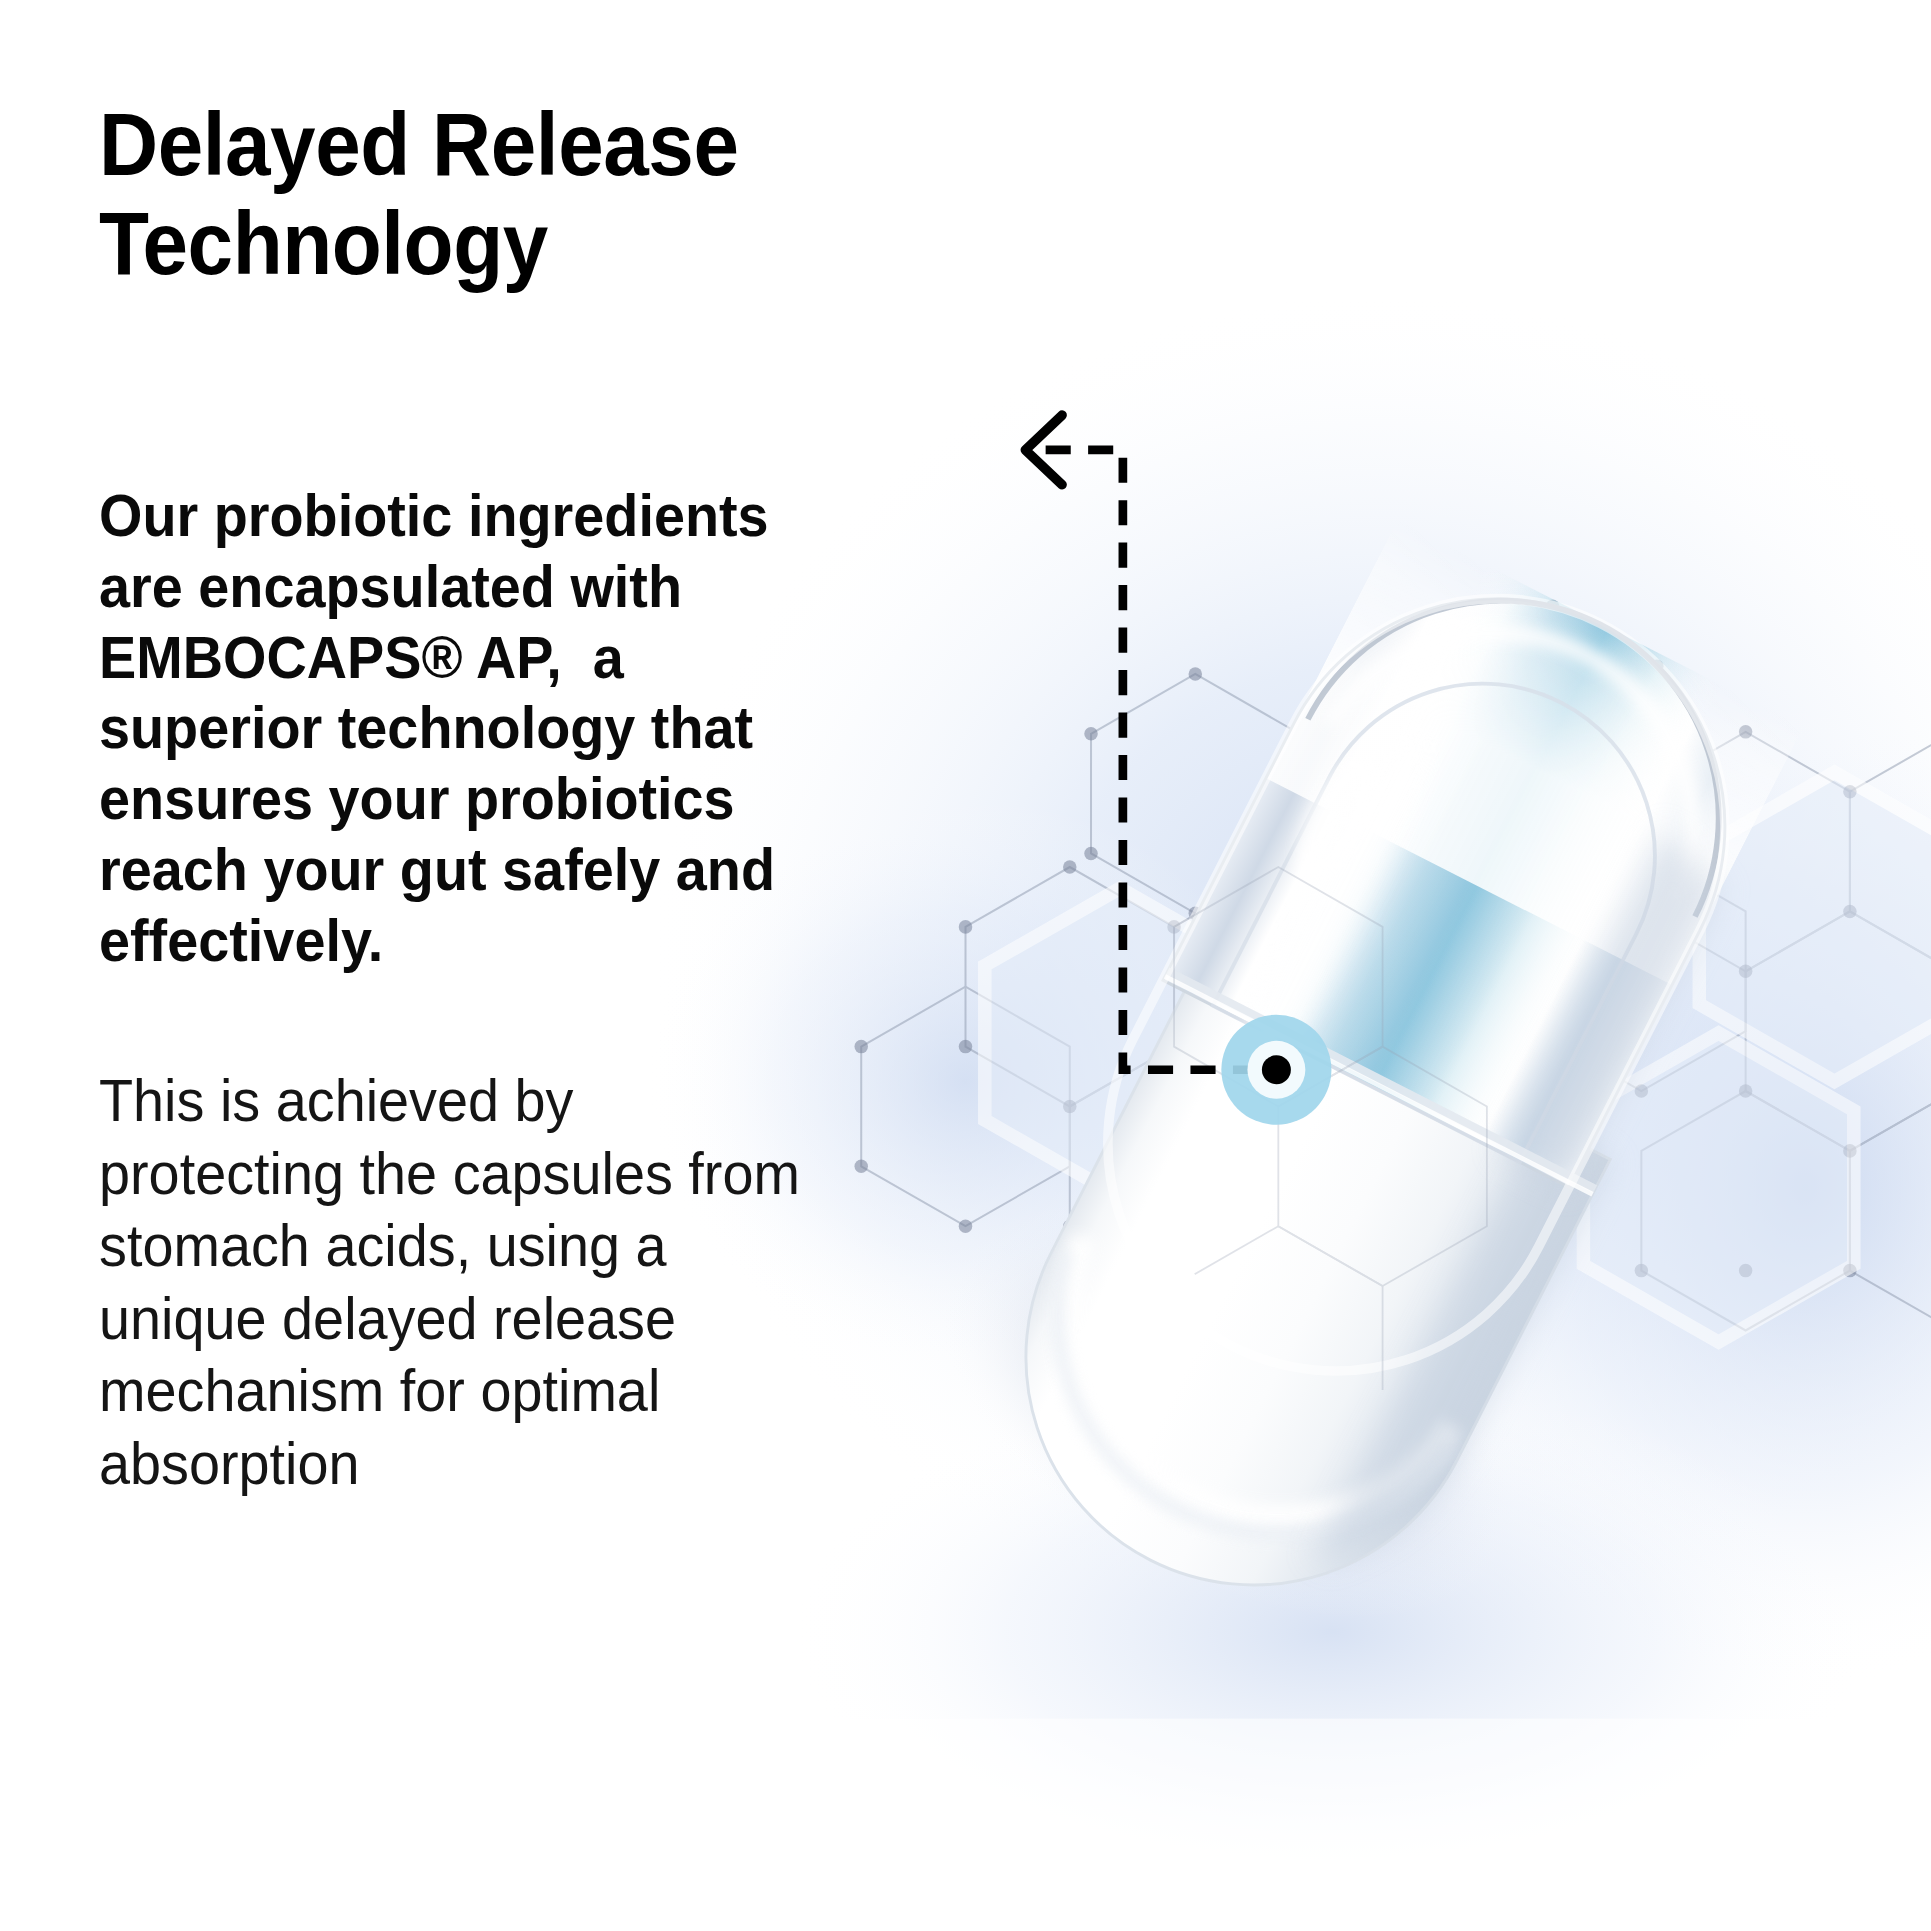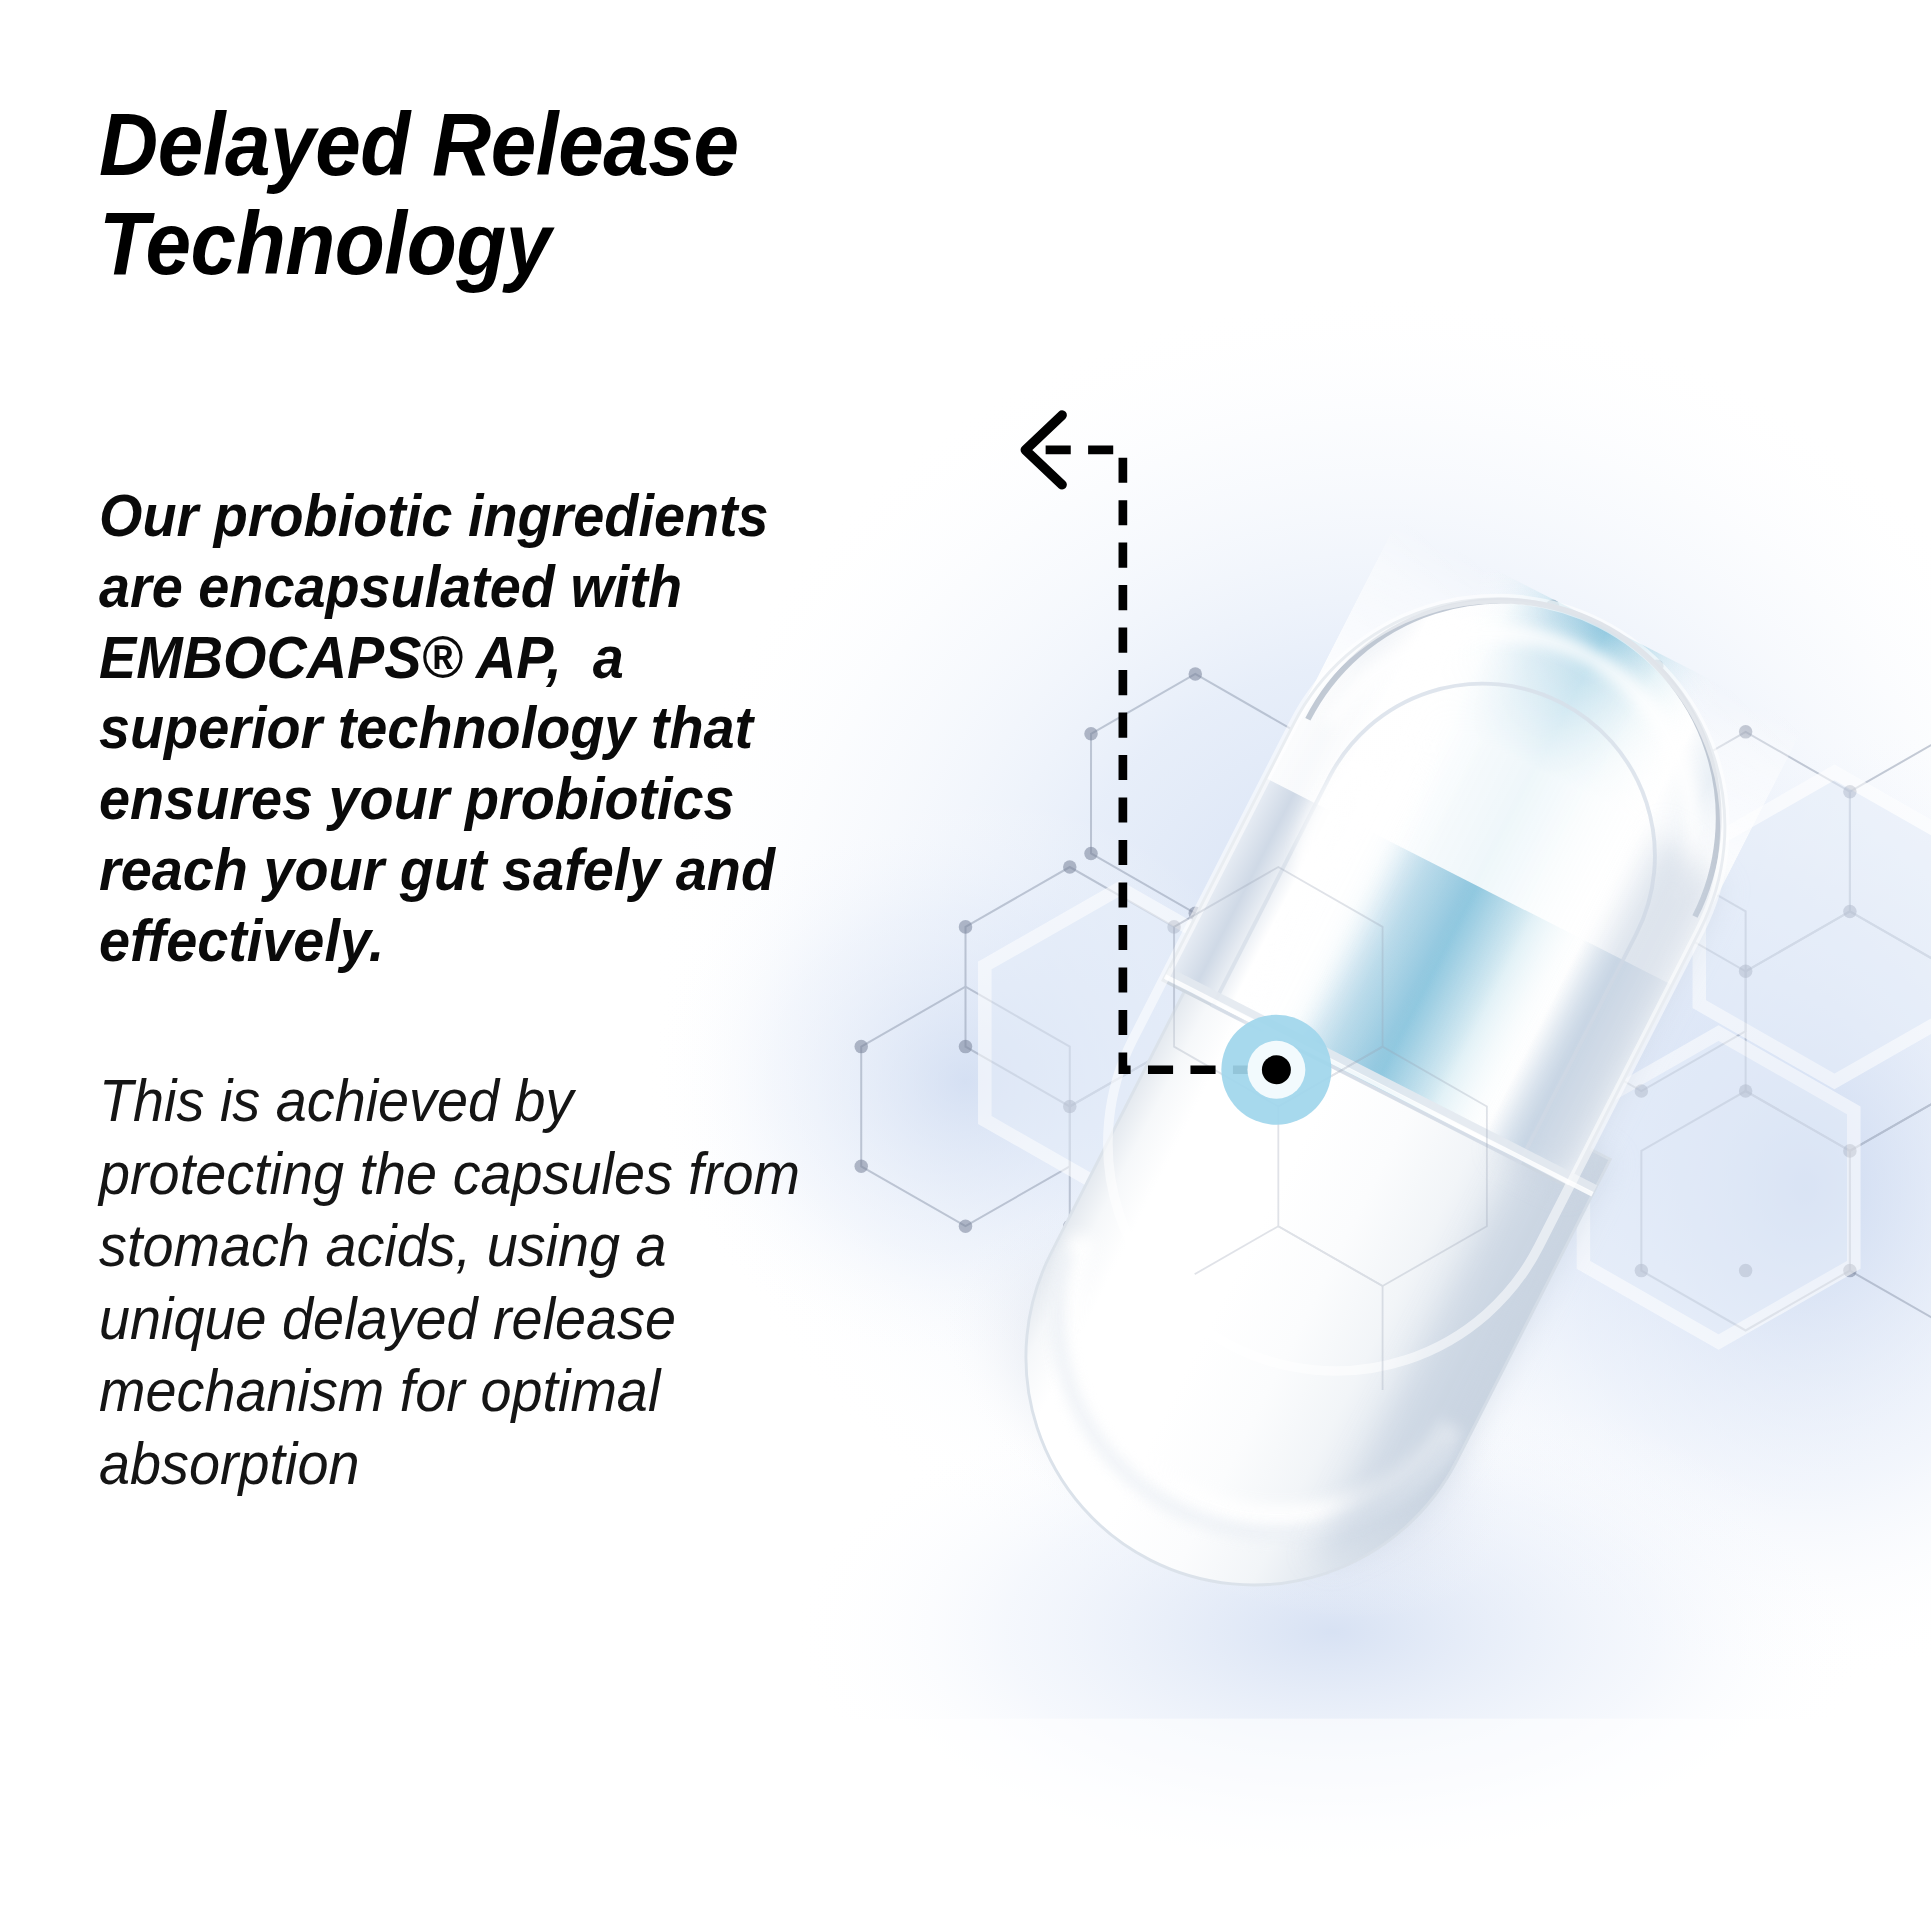--- a/index.html
+++ b/index.html
@@ -7,21 +7,20 @@
     padding: 0;
     background: #ffffff;
   }
   #page {
     position: relative;
     width: 1931px;
     height: 1931px;
     overflow: hidden;
     background: #ffffff;
     font-family: "Liberation Sans", "DejaVu Sans", sans-serif;
-    font-style: italic;
   }
 
   
   #art-layer {
     position: absolute;
     inset: 0;
     z-index: 0;
   }
   #art-svg {
     position: absolute;

